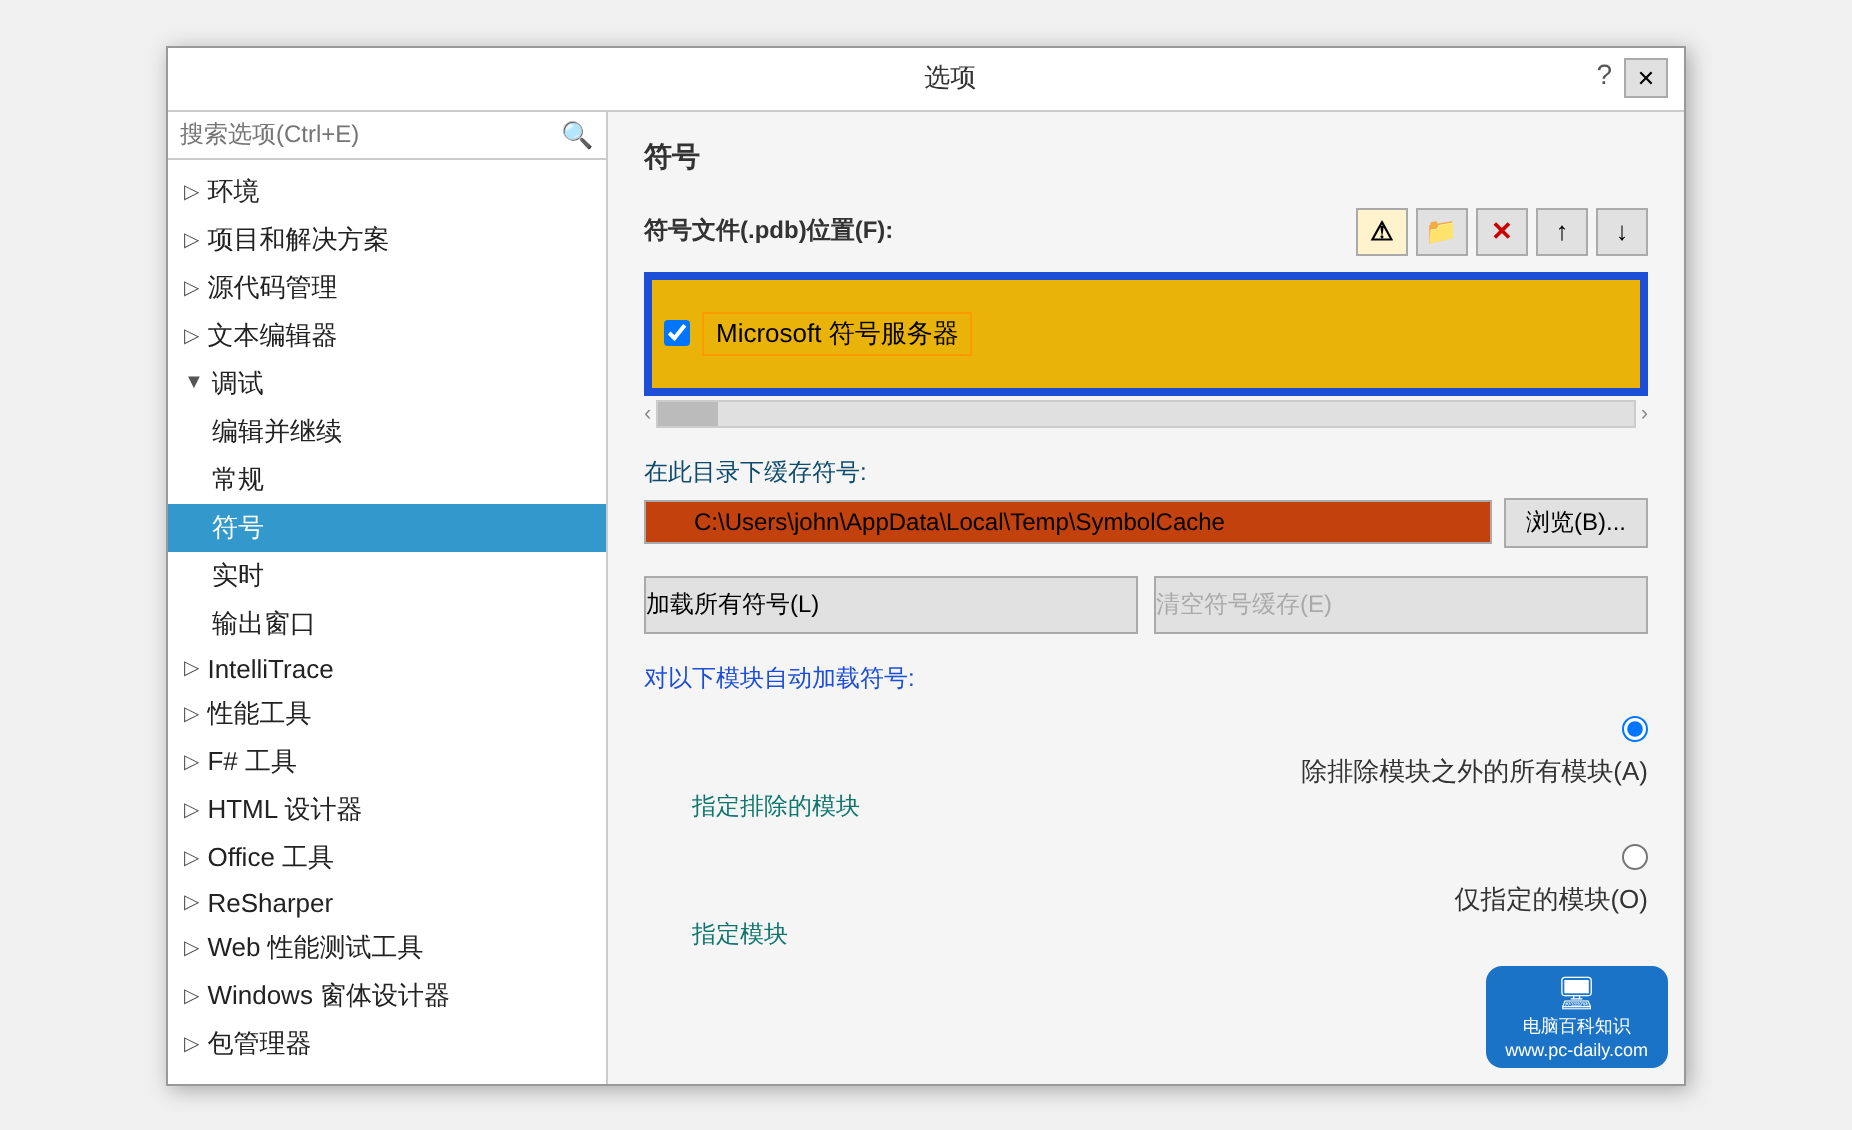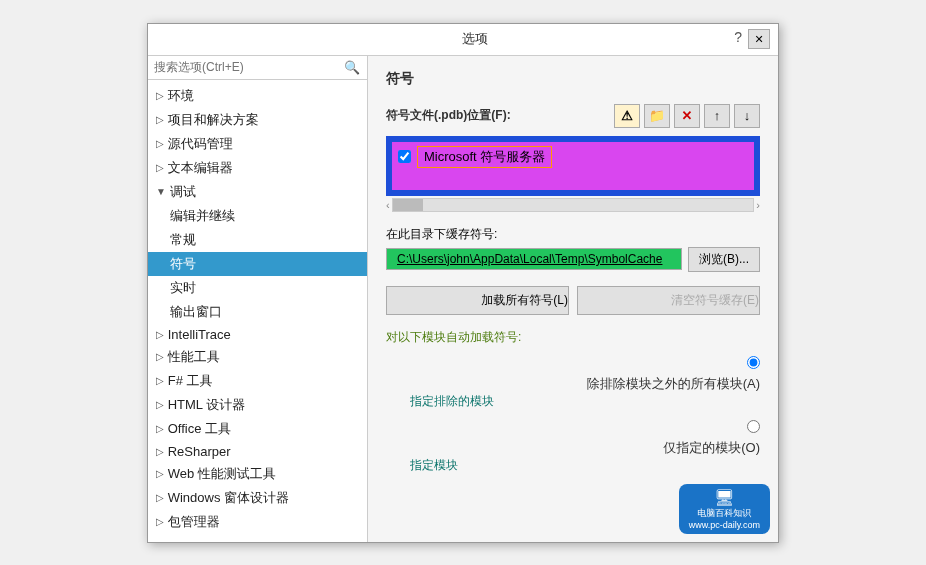--- a/index.html
+++ b/index.html
@@ -8,21 +8,21 @@
       font-size: 13px;
       background: #f0f0f0;
       display: flex;
       justify-content: center;
       align-items: center;
       width: 926px;
       height: 565px;
       overflow: hidden;
     }
     .dialog {
-      width: 632px;
+      width: 760px;
       height: 520px;
       background: #f5f5f5;
       border: 1px solid #999;
       box-shadow: 2px 2px 10px rgba(0,0,0,0.3);
       display: flex;
       flex-direction: column;
       position: relative;
     }
     .title-bar {
       background: #fff;
@@ -157,24 +157,24 @@
       background: #e1e1e1;
       display: flex;
       align-items: center;
       justify-content: center;
       cursor: pointer;
       font-size: 13px;
     }
     .toolbar-btn.warn { background: #fff3cd; }
 
     .symbol-list-box {
-      border: 6px solid #1d4ed8;
-      background: #d946ef;
+      border: 4px solid #1d4ed8;
+      background: #eab308;
       min-height: 60px;
-      padding: 4px 6px;
+      padding: 16px 6px;
       display: flex;
       flex-direction: column;
       gap: 4px;
     }
     .checkbox-item {
       display: flex;
       align-items: center;
       gap: 6px;
       font-size: 13px;
     }
@@ -199,36 +199,35 @@
       width: 30px;
       height: 12px;
       background: #bbb;
       position: absolute;
       left: 0;
       top: 0;
     }
 
     .cache-label {
       font-size: 12px;
-      color: #000000;
+      color: #0c4a6e;
       margin-top: 4px;
     }
     .cache-row {
       display: flex;
       align-items: center;
       gap: 6px;
     }
     .cache-input {
       flex: 1;
       border: 1px solid #aaa;
-      padding: 3px 10px;
-      font-size: 12px;
-      background: #22c55e;
+      padding: 3px 24px;
+      font-size: 12px;
+      background: #c2410c;
       outline: none;
-      text-decoration: underline;
     }
     .browse-btn {
       border: 1px solid #aaa;
       background: #e1e1e1;
       padding: 3px 10px;
       cursor: pointer;
       font-size: 12px;
       white-space: nowrap;
     }
 
@@ -237,30 +236,30 @@
       gap: 8px;
       margin-top: 4px;
     }
     .load-btn {
       flex: 1;
       border: 1px solid #aaa;
       background: #e1e1e1;
       padding: 5px 0;
       cursor: pointer;
       font-size: 12px;
-      text-align: right;
+      text-align: left;
     }
     .load-btn.disabled {
       color: #aaa;
       cursor: default;
     }
 
     .auto-load-label {
       font-size: 12px;
-      color: #4d7c0f;
+      color: #1d4ed8;
       margin-top: 4px;
     }
     .radio-group {
       display: flex;
       flex-direction: column;
       gap: 8px;
       padding-left: 4px;
     }
     .radio-item {
       display: flex;

